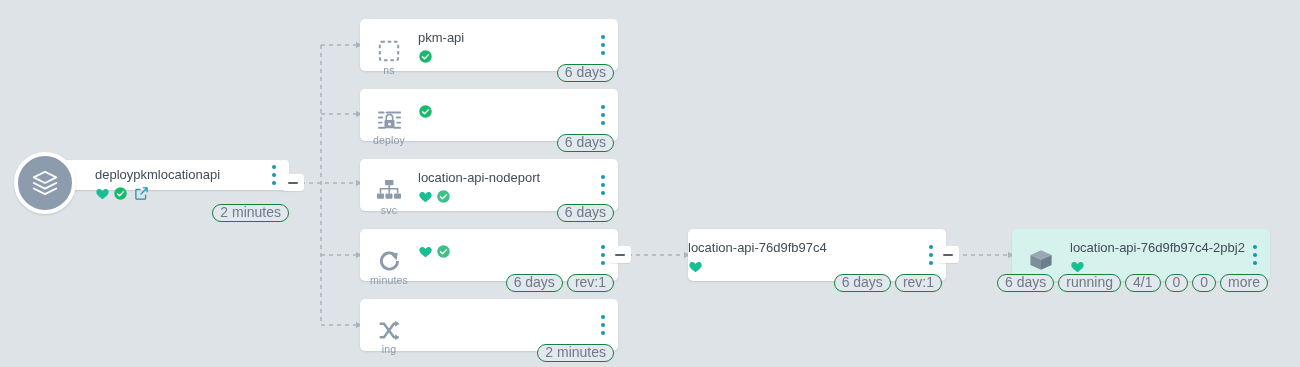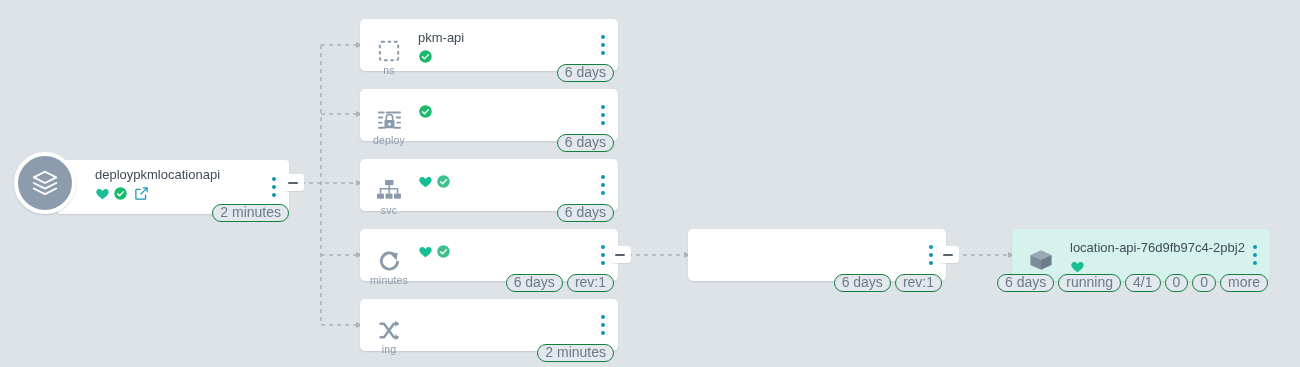--- a/index.html
+++ b/index.html
@@ -109,21 +109,21 @@
     display:flex;align-items:center;justify-content:center;
     cursor:pointer;
     box-shadow:0 1px 1px rgba(40,60,80,.10);
   }
   .collapse-btn span{
     display:block;width:10px;height:2px;background:#57636f;border-radius:1px;
   }
 
   
   #app-node{
-    left:57px;top:160px;width:232px;height:54px;
+    left:57px;top:160px;width:232px;height:30px;
     border-radius:4px;
   }
   #app-node .node-inner{padding-left:38px;}
   #app-node .body{padding-top:7px;}
   .app-circle{
     position:absolute;
     left:-43px;top:-8px;
     width:62px;height:62px;border-radius:50%;
     background:#8c9cac;
     border:4px solid #fff;
@@ -285,20 +285,21 @@
           <rect x="19" y="15.5" width="7" height="5.2" rx="1"></rect>
           <g stroke="#8c9bab" stroke-width="1.6" fill="none">
             <path d="M14.2 7.2v3.6"></path>
             <path d="M5.5 15.3v-4.5h17.1v4.5"></path>
             <path d="M14.2 10.8v4.5"></path>
           </g>
         </svg>
         <span class="kind-label">svc</span>
       </div>
       <div class="body">
+        <div class="title">location-api-nodeport</div>
         <div class="status-row">
           <span>
             <svg width="15" height="15" viewBox="0 0 24 24" fill="#18be94">
                 <path d="M12 21s-7.6-4.9-9.4-9.1C1.1 8.3 3.2 4.6 6.8 4.6c2 0 3.6 1.1 4.5 2.6l.7 1 .7-1c.9-1.5 2.5-2.6 4.5-2.6 3.6 0 5.7 3.7 4.2 7.3C19.6 16.1 12 21 12 21z"></path>
               </svg>
           </span>
           <span>
             <svg width="15" height="15" viewBox="0 0 24 24">
                 <circle cx="12" cy="12" r="10" fill="#3ec08a"></circle>
                 <path d="M7.2 12.4l3.2 3.2 6.4-6.6" fill="none" stroke="#fff" stroke-width="2.2" stroke-linecap="round" stroke-linejoin="round"></path>
@@ -370,20 +371,30 @@
         <i></i>
         <i></i>
       </div>
     <div class="tags" style="top:45px;">
       <span class="tag">2 minutes</span>
     </div>
   </div>
 
   <div class="node" style="left:688px;top:229px;width:258px;height:52px;">
     <div class="node-inner">
+      <div class="body">
+        <div class="title">location-api-76d9fb97c4</div>
+        <div class="status-row">
+          <span>
+            <svg width="15" height="15" viewBox="0 0 24 24" fill="#18be94">
+                <path d="M12 21s-7.6-4.9-9.4-9.1C1.1 8.3 3.2 4.6 6.8 4.6c2 0 3.6 1.1 4.5 2.6l.7 1 .7-1c.9-1.5 2.5-2.6 4.5-2.6 3.6 0 5.7 3.7 4.2 7.3C19.6 16.1 12 21 12 21z"></path>
+              </svg>
+          </span>
+        </div>
+      </div>
     </div>
     <div class="kebab">
         <i></i>
         <i></i>
         <i></i>
       </div>
     <div class="tags" style="top:45px;">
       <span class="tag">6 days</span>
       <span class="tag">rev:1</span>
     </div>

